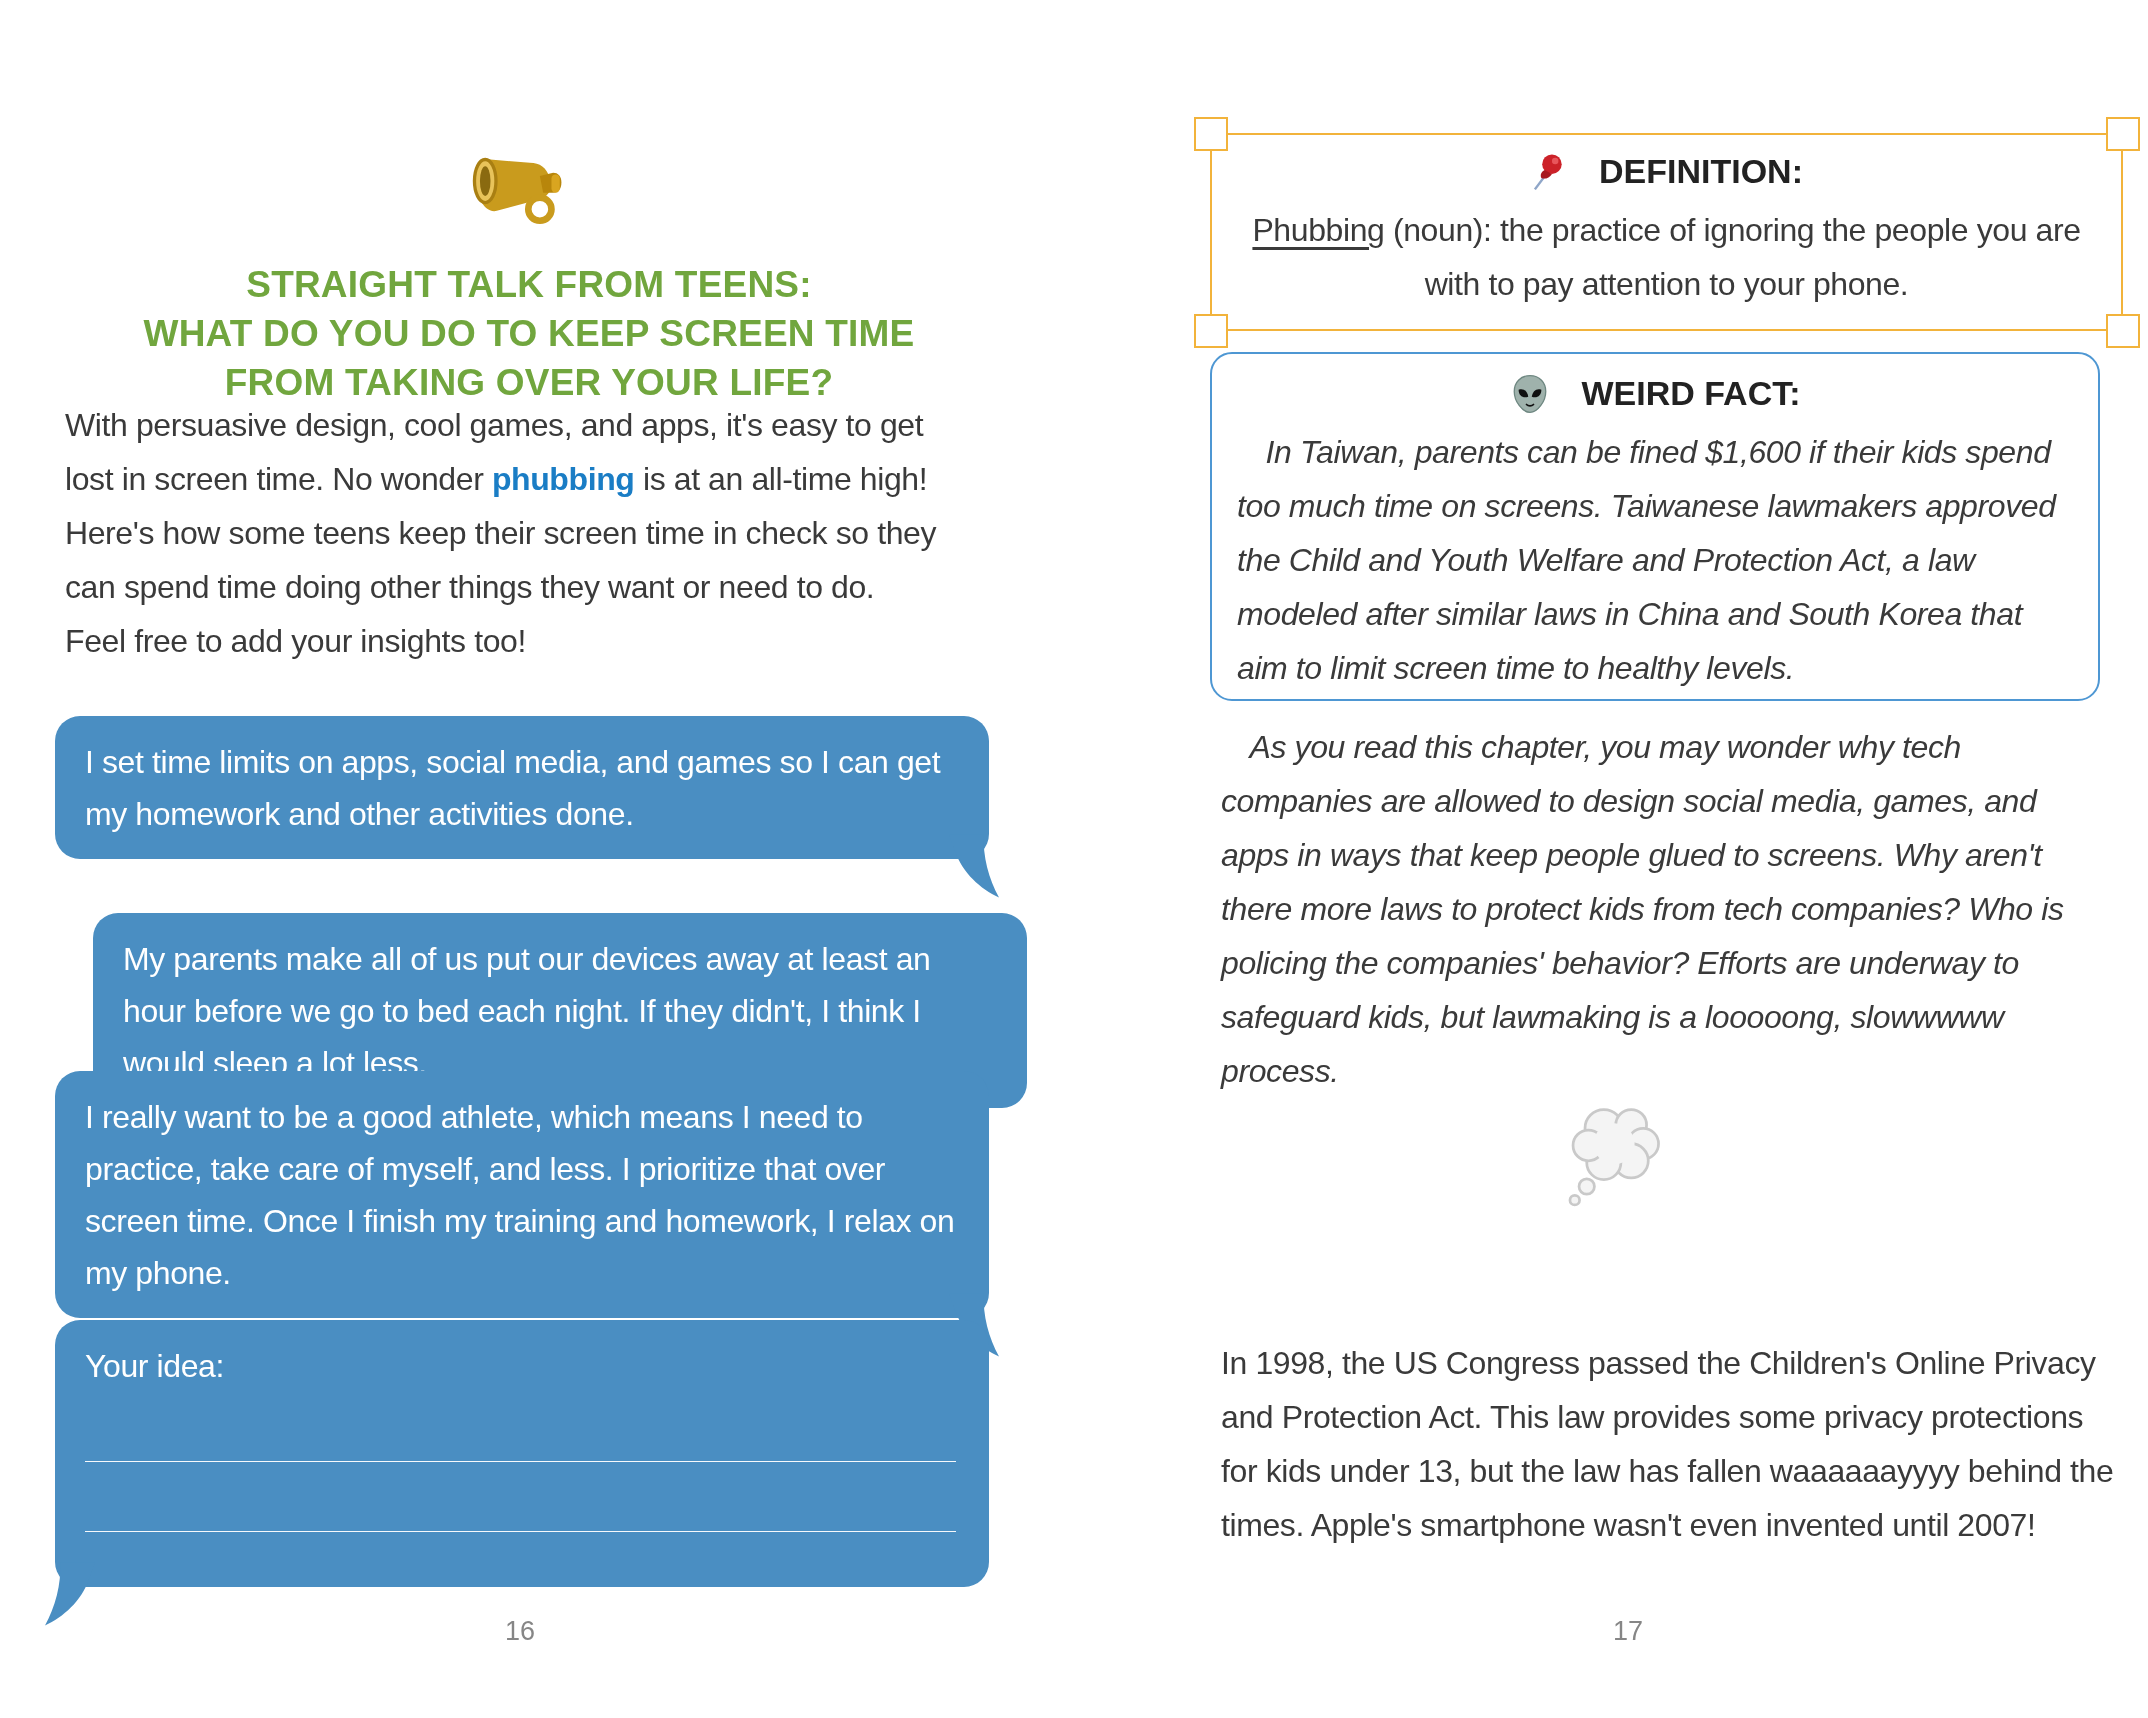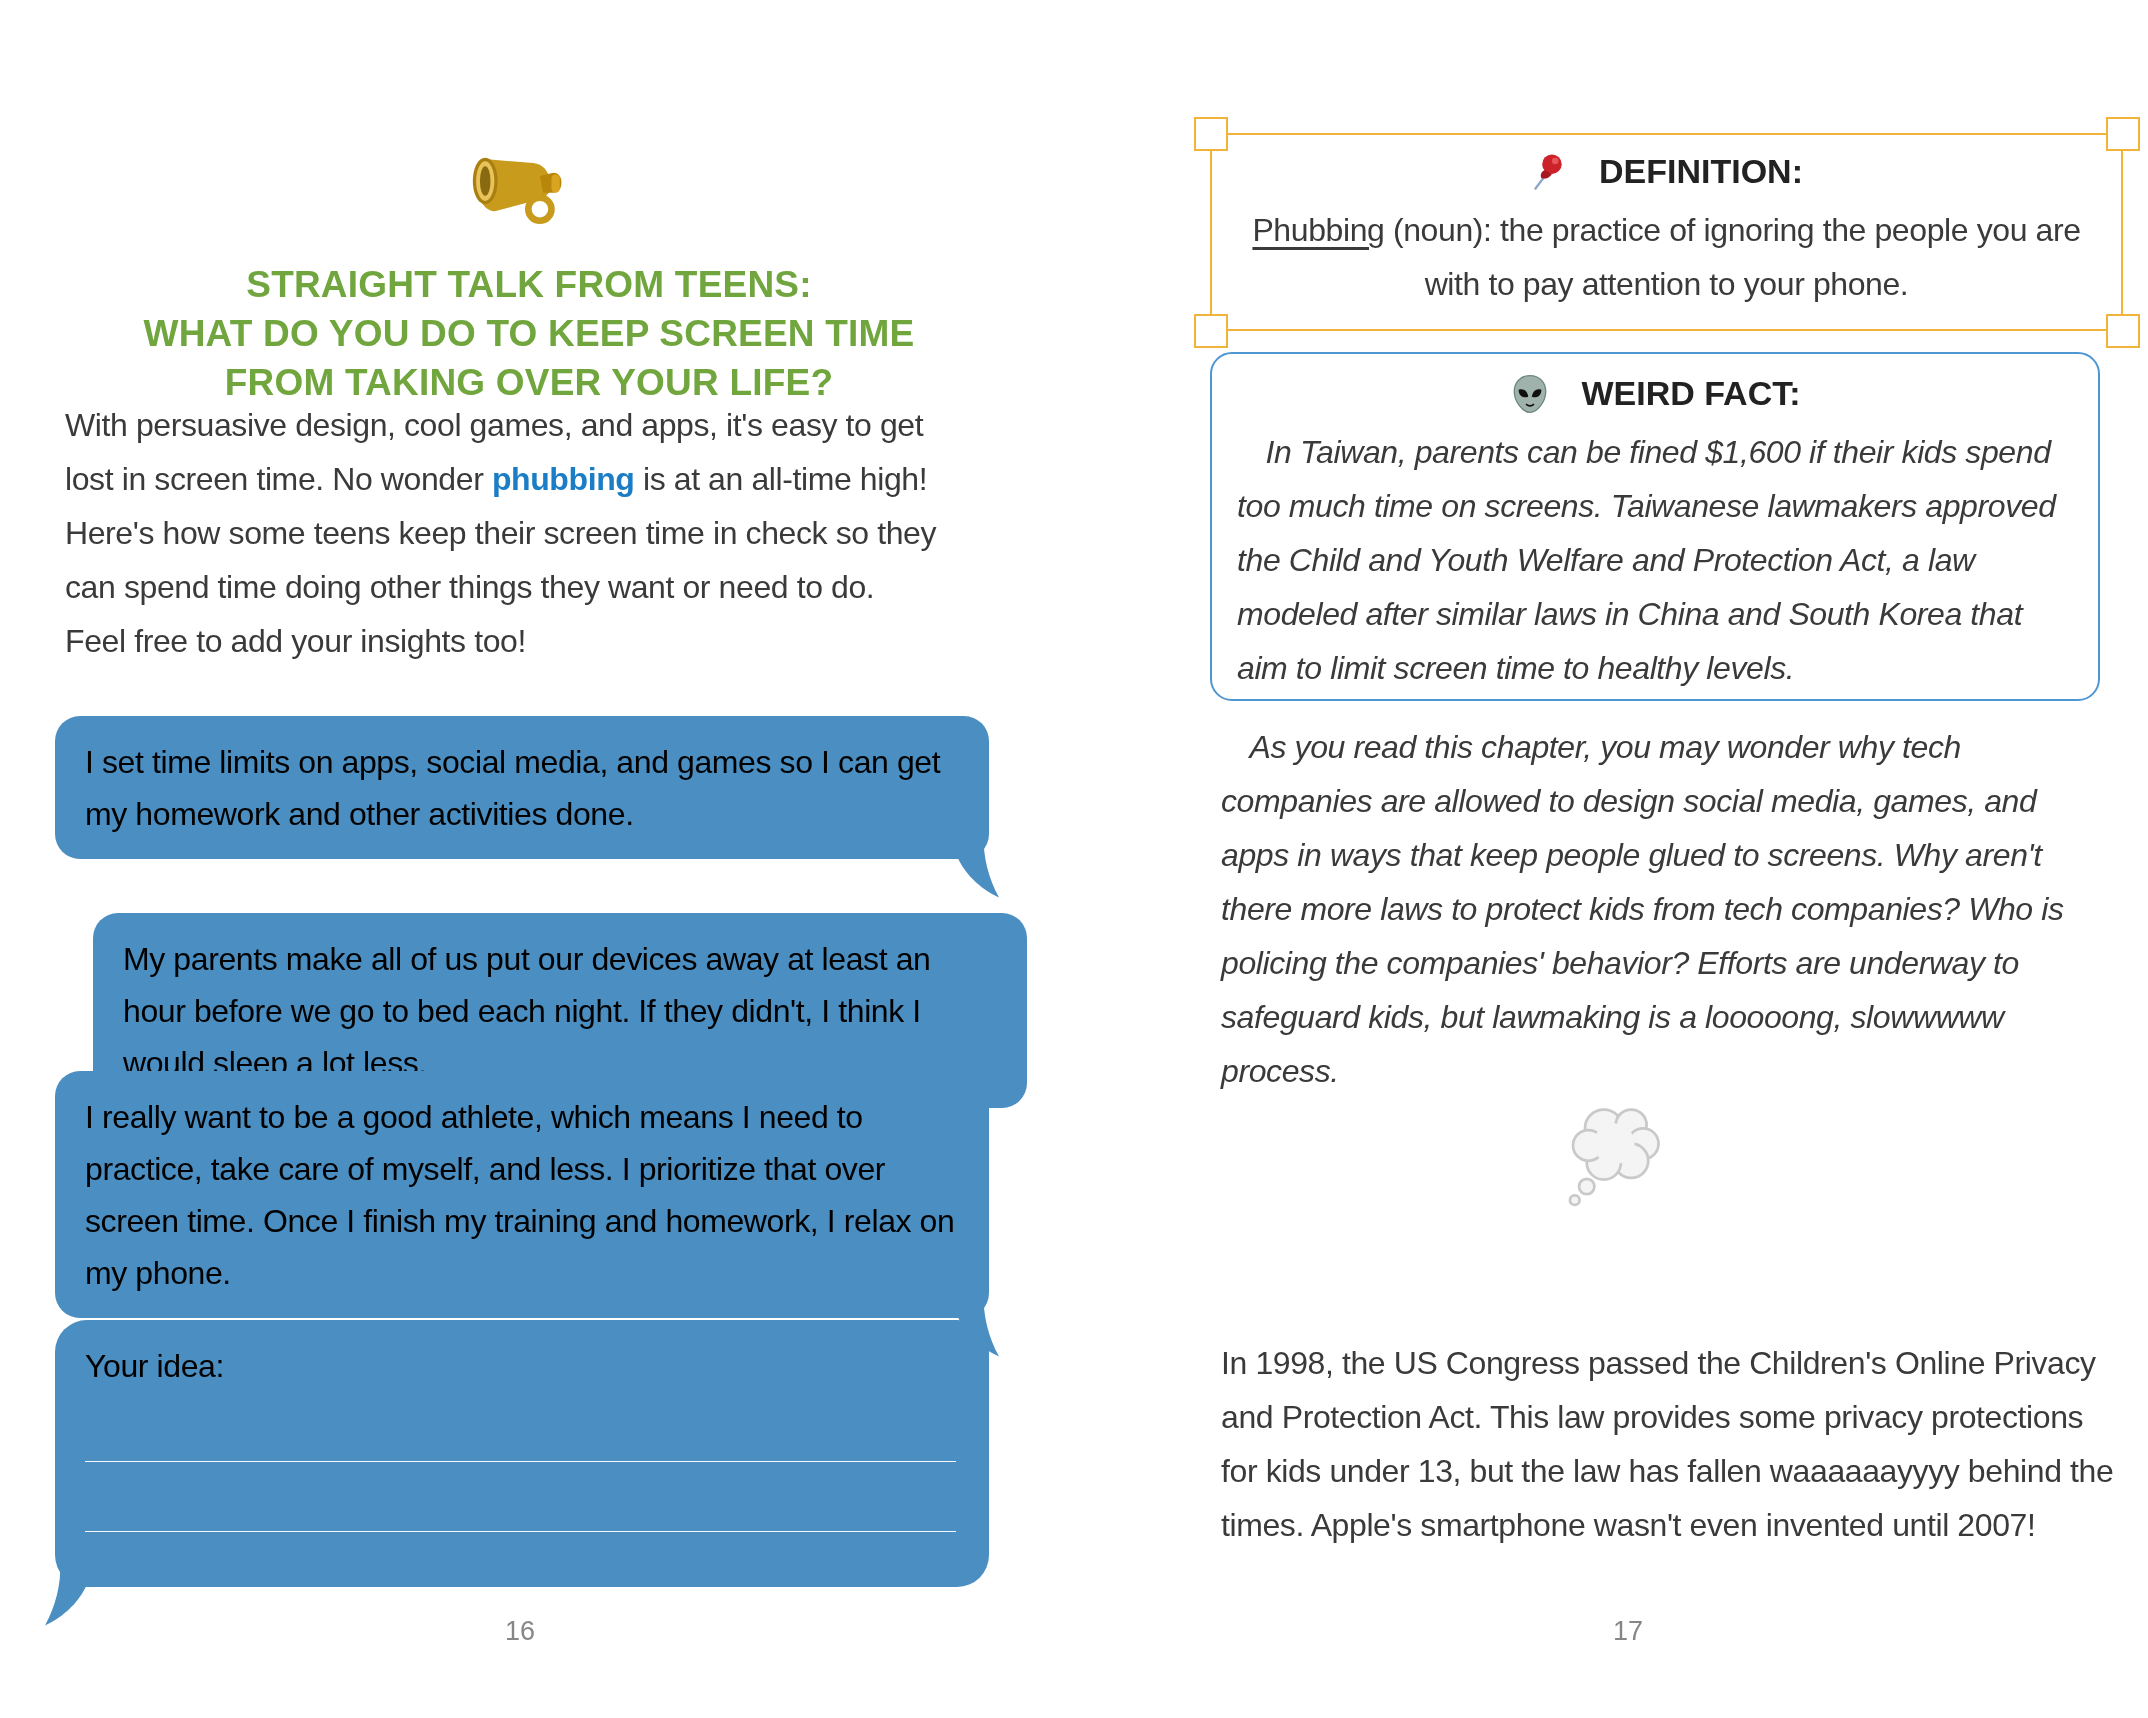--- a/index.html
+++ b/index.html
@@ -13,21 +13,21 @@
   
   .green-heading{color:var(--green);font-weight:bold;font-size:37px;line-height:49px;
     text-align:center;letter-spacing:0.2px;}
   
   .body-text{color:var(--ink);font-size:32px;line-height:54px;letter-spacing:-0.4px;}
   .indent-first{text-indent:28.5px;font-style:italic;}
   .phub{color:var(--phub);font-weight:bold;}
   
   .bubble{position:absolute;left:55px;width:934px;box-sizing:border-box;
     background:var(--bubble);border-radius:25px;padding:20px 30px 18.5px 30px;
-    color:#000000;font-size:32px;line-height:52px;letter-spacing:-0.4px;}
+    color:#ffffff;font-size:32px;line-height:52px;letter-spacing:-0.4px;}
   .tail{position:absolute;width:50px;height:67px;}
   .tail path{fill:var(--bubble);}
   .tail-left{left:-10px;bottom:-42px;}
   .tail-right{right:-10px;bottom:-42px;transform:scaleX(-1);}
   .write-line{height:0;border-bottom:1.7px solid rgba(255,255,255,0.95);margin-top:69px;margin-right:3.4px;}
   
   .def-box{left:1210px;top:133px;width:913px;height:198px;box-sizing:border-box;
     border:2.5px solid var(--gold);background:#ffffff;}
   .corner{position:absolute;width:34px;height:34px;box-sizing:border-box;
     border:2.5px solid var(--gold);background:#ffffff;}
@@ -88,21 +88,21 @@
       </svg>
     </div>
 
     <div class="bubble" style="top:1071px;">
       <span>I really want to be a good athlete, which means I need to practice, take care of myself, and less. I prioritize that over screen time. Once I finish my training and homework, I relax on my phone.</span>
       <svg class="tail tail-right" viewBox="0 0 60 80">
         <path d="M60 0 H18 C20 26 12 54 0 76 C22 66 44 46 52 22 C56 12 58 6 60 0 Z"></path>
       </svg>
     </div>
 
-    <div class="bubble" style="top:1320px;height:267px;border-radius:32px;">
+    <div class="bubble" style="top:1320px;height:267px;">
       <span>Your idea:</span>
       <div class="write-line"></div>
       <div class="write-line"></div>
       <div class="write-line"></div>
       <svg class="tail tail-left" viewBox="0 0 60 80">
         <path d="M60 0 H18 C20 26 12 54 0 76 C22 66 44 46 52 22 C56 12 58 6 60 0 Z"></path>
       </svg>
     </div>
 
     <div class="abs pagenum" style="left:0;">16</div>

